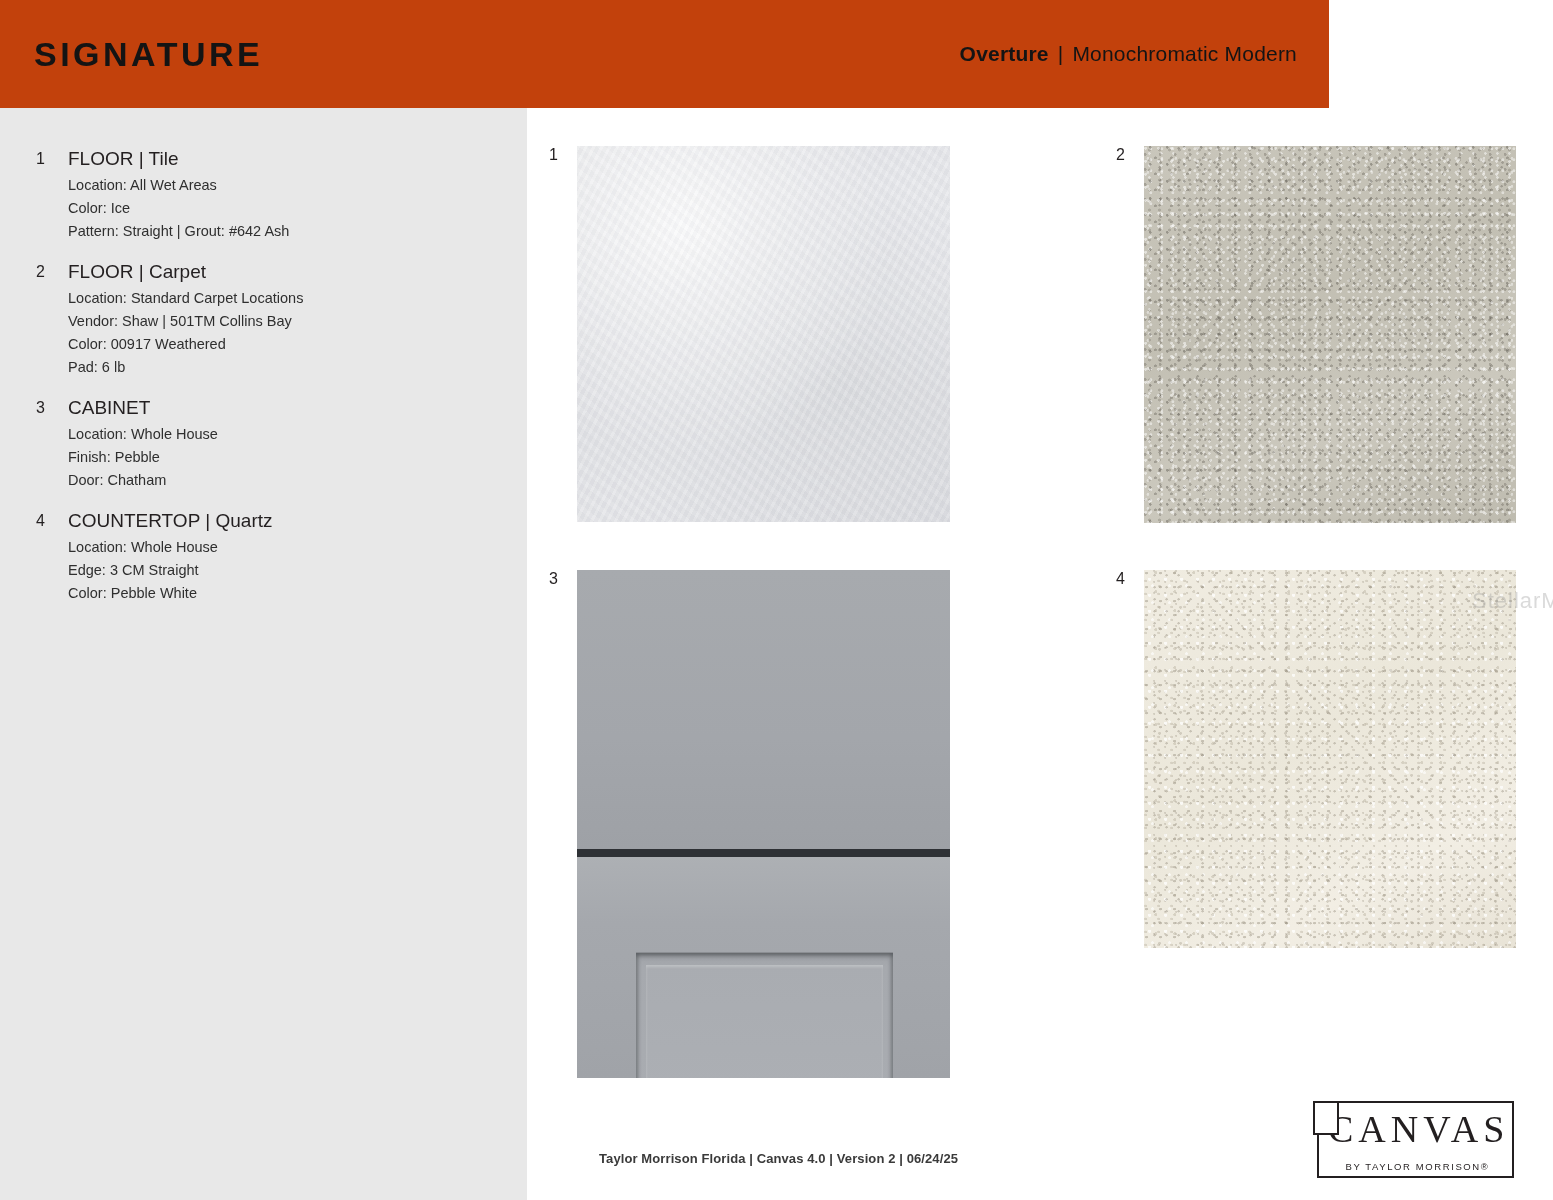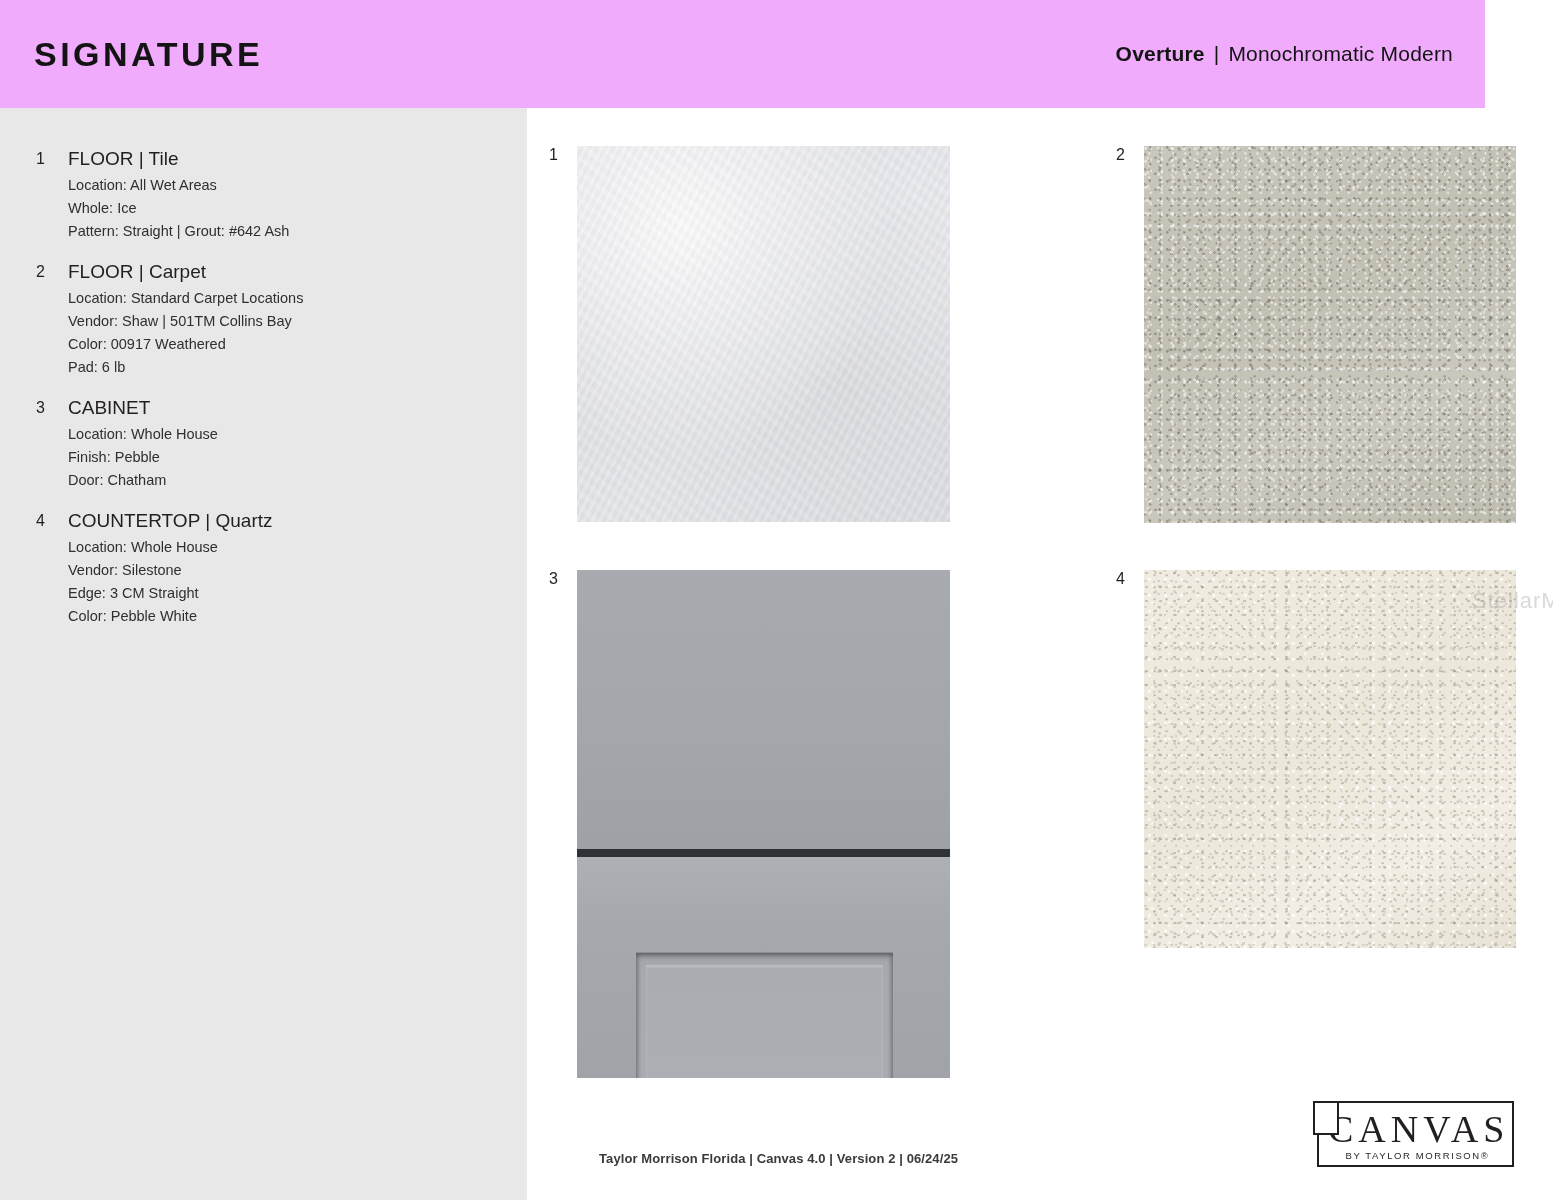--- a/index.html
+++ b/index.html
@@ -13,23 +13,23 @@
     font-family: "Liberation Sans", sans-serif;
     color: #231f20;
     position: relative;
     overflow: hidden;
   }
 
   
   .header {
     position: absolute;
     left: 0; top: 0;
-    width: 1485px;
+    width: 1329px;
     height: 108px;
-    background: #f0abfc;
+    background: #c2410c;
     display: flex;
     align-items: center;
     justify-content: space-between;
     box-sizing: border-box;
     padding: 0 32px 0 34px;
   }
   .brand {
     font-size: 34px;
     font-weight: bold;
     letter-spacing: 3.5px;
@@ -259,21 +259,21 @@
     font-size: 38px;
     letter-spacing: 5px;
     color: #231f20;
     line-height: 40px;
     padding-left: 5px;
   }
   .canvas-logo .sub {
     font-size: 9.5px;
     letter-spacing: 1.6px;
     color: #231f20;
-    margin-top: 1px;
+    margin-top: 12px;
     padding-left: 4px;
   }
   .logo-mark {
     position: absolute;
     left: 1313px; top: 1101px;
     width: 26px; height: 34px;
     background: #ffffff;
     border: 2px solid #231f20;
     box-sizing: border-box;
   }
@@ -290,21 +290,21 @@
   </div>
 </div>
 
 <div class="sidebar">
 
   <div class="spec">
     <div class="spec-num">1</div>
     <div class="spec-body">
       <div class="spec-title">FLOOR | Tile</div>
       <div class="spec-line">Location: All Wet Areas</div>
-      <div class="spec-line">Whole: Ice</div>
+      <div class="spec-line">Color: Ice</div>
       <div class="spec-line">Pattern: Straight | Grout: #642 Ash</div>
     </div>
   </div>
 
   <div class="spec">
     <div class="spec-num">2</div>
     <div class="spec-body">
       <div class="spec-title">FLOOR | Carpet</div>
       <div class="spec-line">Location: Standard Carpet Locations</div>
       <div class="spec-line">Vendor: Shaw | 501TM Collins Bay</div>
@@ -321,21 +321,20 @@
       <div class="spec-line">Finish: Pebble</div>
       <div class="spec-line">Door: Chatham</div>
     </div>
   </div>
 
   <div class="spec">
     <div class="spec-num">4</div>
     <div class="spec-body">
       <div class="spec-title">COUNTERTOP | Quartz</div>
       <div class="spec-line">Location: Whole House</div>
-      <div class="spec-line">Vendor: Silestone</div>
       <div class="spec-line">Edge: 3 CM Straight</div>
       <div class="spec-line">Color: Pebble White</div>
     </div>
   </div>
 
 </div>
 
 <div class="content">
 
   <div class="swatch-label" style="left:22px; top:38px;">1</div>

